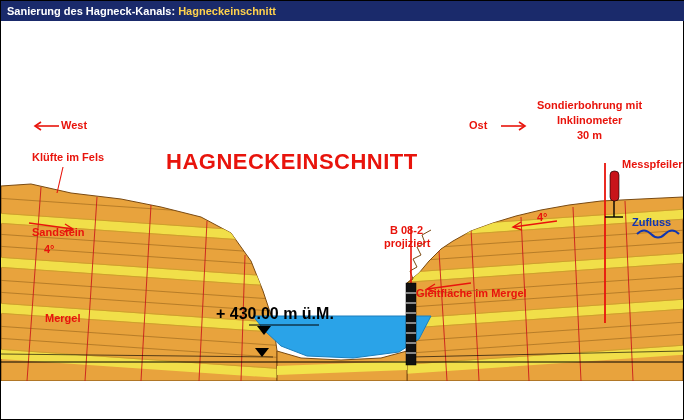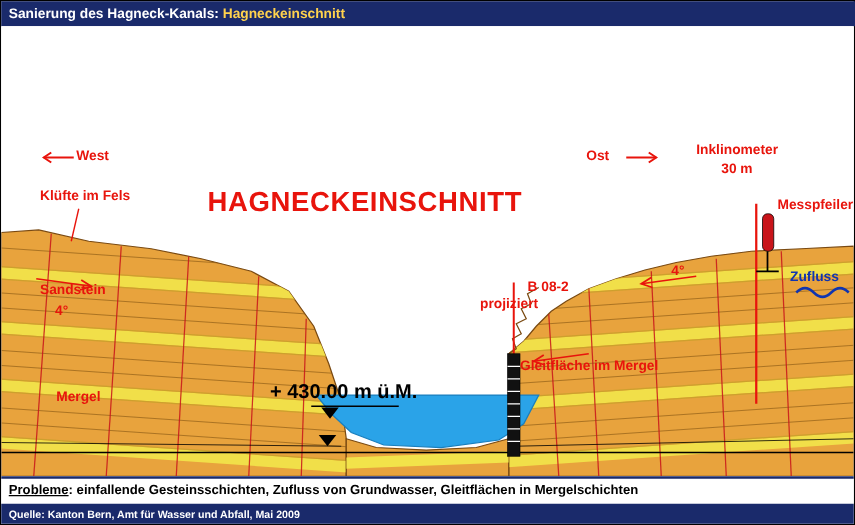--- a/index.html
+++ b/index.html
@@ -284,34 +284,28 @@
     <div class="lbl" style="left:31px; top:205px;">Sandstein</div>
 
     <div class="lbl" style="left:43px; top:222px;">4°</div>
 
     <div class="lbl" style="left:536px; top:190px;">4°</div>
 
     <div class="lbl" style="left:44px; top:291px;">Mergel</div>
 
     <div class="lbl" style="left:215px; top:284px; color:#000000; font-size:16px;">+ 430.00 m ü.M.</div>
 
-    <div class="lbl" style="left:389px; top:203px;margin-left:32px;">B 08-2</div>
+    <div class="lbl" style="left:389px; top:203px;">B 08-2</div>
     <div class="lbl" style="left:383px; top:216px;">projiziert</div>
 
     <div class="lbl" style="left:415px; top:266px;">Gleitfläche im Mergel</div>
 
+    <div class="lbl" style="left:536px; top:78px;">Sondierbohrung mit</div>
     <div class="lbl" style="left:556px; top:93px;">Inklinometer</div>
     <div class="lbl" style="left:576px; top:108px;">30 m</div>
 
     <div class="lbl" style="left:621px; top:137px;">Messpfeiler</div>
 
     <div class="lbl blue" style="left:631px; top:195px;">Zufluss</div>
   </div>
 
-  <div class="footer">
-    <div class="bar"></div>
-    <div class="prob">
-      <span class="u">Probleme</span><span>: einfallende Gesteinsschichten, Zufluss von Grundwasser, Gleitflächen in Mergelschichten</span>
-    </div>
-    <div class="srcbar">Quelle: Kanton Bern, Amt für Wasser und Abfall, Mai 2009</div>
-  </div>
 
 </div>
 
 </body></html>

